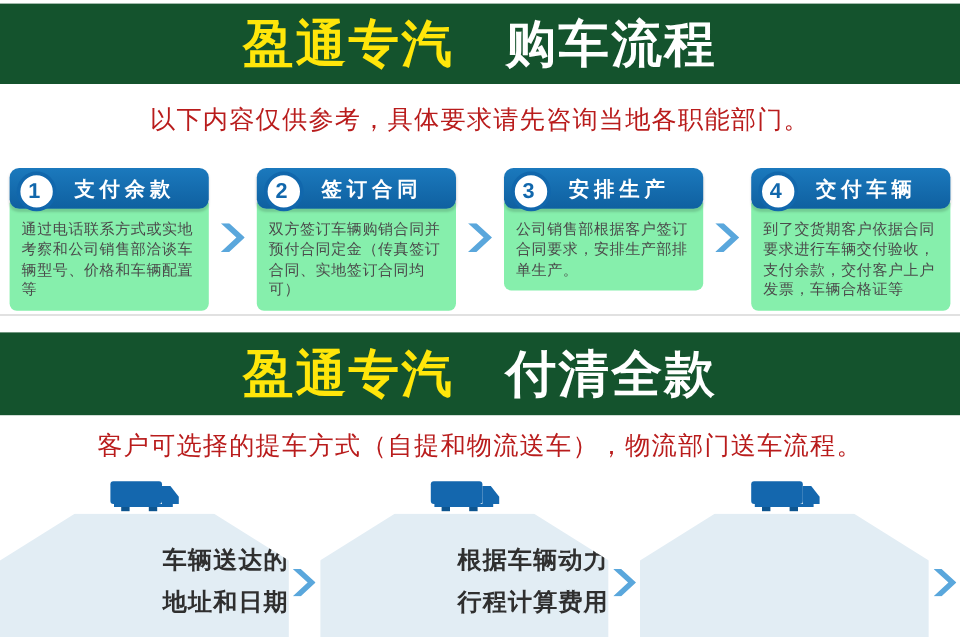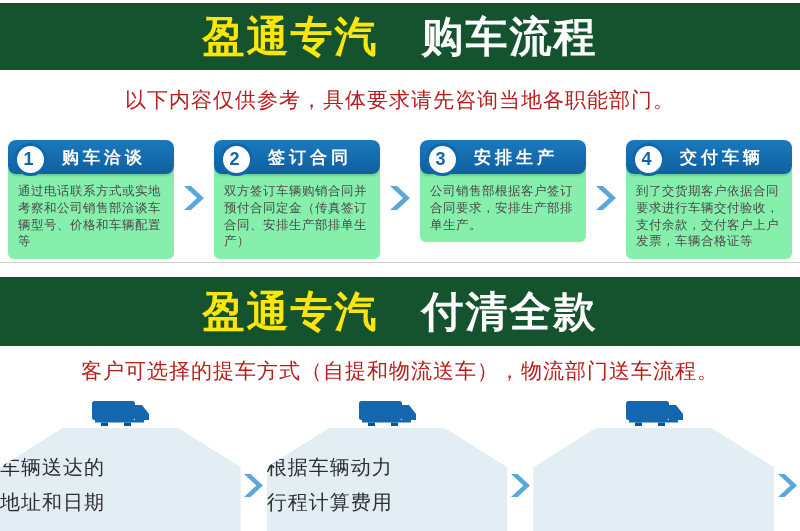--- a/index.html
+++ b/index.html
@@ -57,58 +57,58 @@
   .chev{display:inline-block;}
   
   .divider{border:0;border-top:1px solid #CDCDCD;margin:0;}
   
   .logi{display:flex;height:136px;}
   .logi-item{flex:1;display:flex;flex-direction:column;min-width:0;}
   .truck-row{height:33px;display:flex;align-items:flex-end;justify-content:center;}
   .logi-shape{
     height:103px;background:#E2EDF4;
     clip-path:polygon(0 100%,0 38%,26% 0,74% 0,100% 38%,100% 100%);
-    display:flex;flex-direction:column;align-items:flex-start;justify-content:center;
+    display:flex;flex-direction:column;align-items:flex-end;justify-content:center;
     padding-top:10px;box-sizing:border-box;
-    font-size:20px;color:#2f2f2f;line-height:1.75;letter-spacing:1px;
+    font-size:20px;color:#2f2f2f;line-height:1.75;letter-spacing:1px;font-weight:bold;
   }
   .logi-gap{width:26px;flex:none;text-align:center;padding-top:79px;box-sizing:border-box;}
 </style>
 </head>
 <body>
 
 <div class="banner banner-1">
   <span class="brand">盈通专汽</span>
     <span class="bt">购车流程</span>
 </div>
 
 <div class="subtitle subtitle-1">以下内容仅供参考，具体要求请先咨询当地各职能部门。</div>
 
 <div class="steps">
 
   <div class="step-card">
     <div class="step-head">
       <span class="step-num">1</span>
-      <span>购车洽谈</span>
+      <span>支付余款</span>
     </div>
     <div class="step-body">通过电话联系方式或实地考察和公司销售部洽谈车辆型号、价格和车辆配置等</div>
   </div>
 
   <div class="arrow-cell">
     <svg class="chev" width="20" height="24" viewBox="0 0 20 24">
         <polygon points="0,0 7,0 20,12 7,24 0,24 13,12" fill="#5AA7DC"></polygon>
       </svg>
   </div>
 
   <div class="step-card">
     <div class="step-head">
       <span class="step-num">2</span>
       <span>签订合同</span>
     </div>
-    <div class="step-body">双方签订车辆购销合同并预付合同定金（传真签订合同、安排生产部排单生产）</div>
+    <div class="step-body">双方签订车辆购销合同并预付合同定金（传真签订合同、实地签订合同均可）</div>
   </div>
 
   <div class="arrow-cell">
     <svg class="chev" width="20" height="24" viewBox="0 0 20 24">
         <polygon points="0,0 7,0 20,12 7,24 0,24 13,12" fill="#5AA7DC"></polygon>
       </svg>
   </div>
 
   <div class="step-card">
     <div class="step-head">

